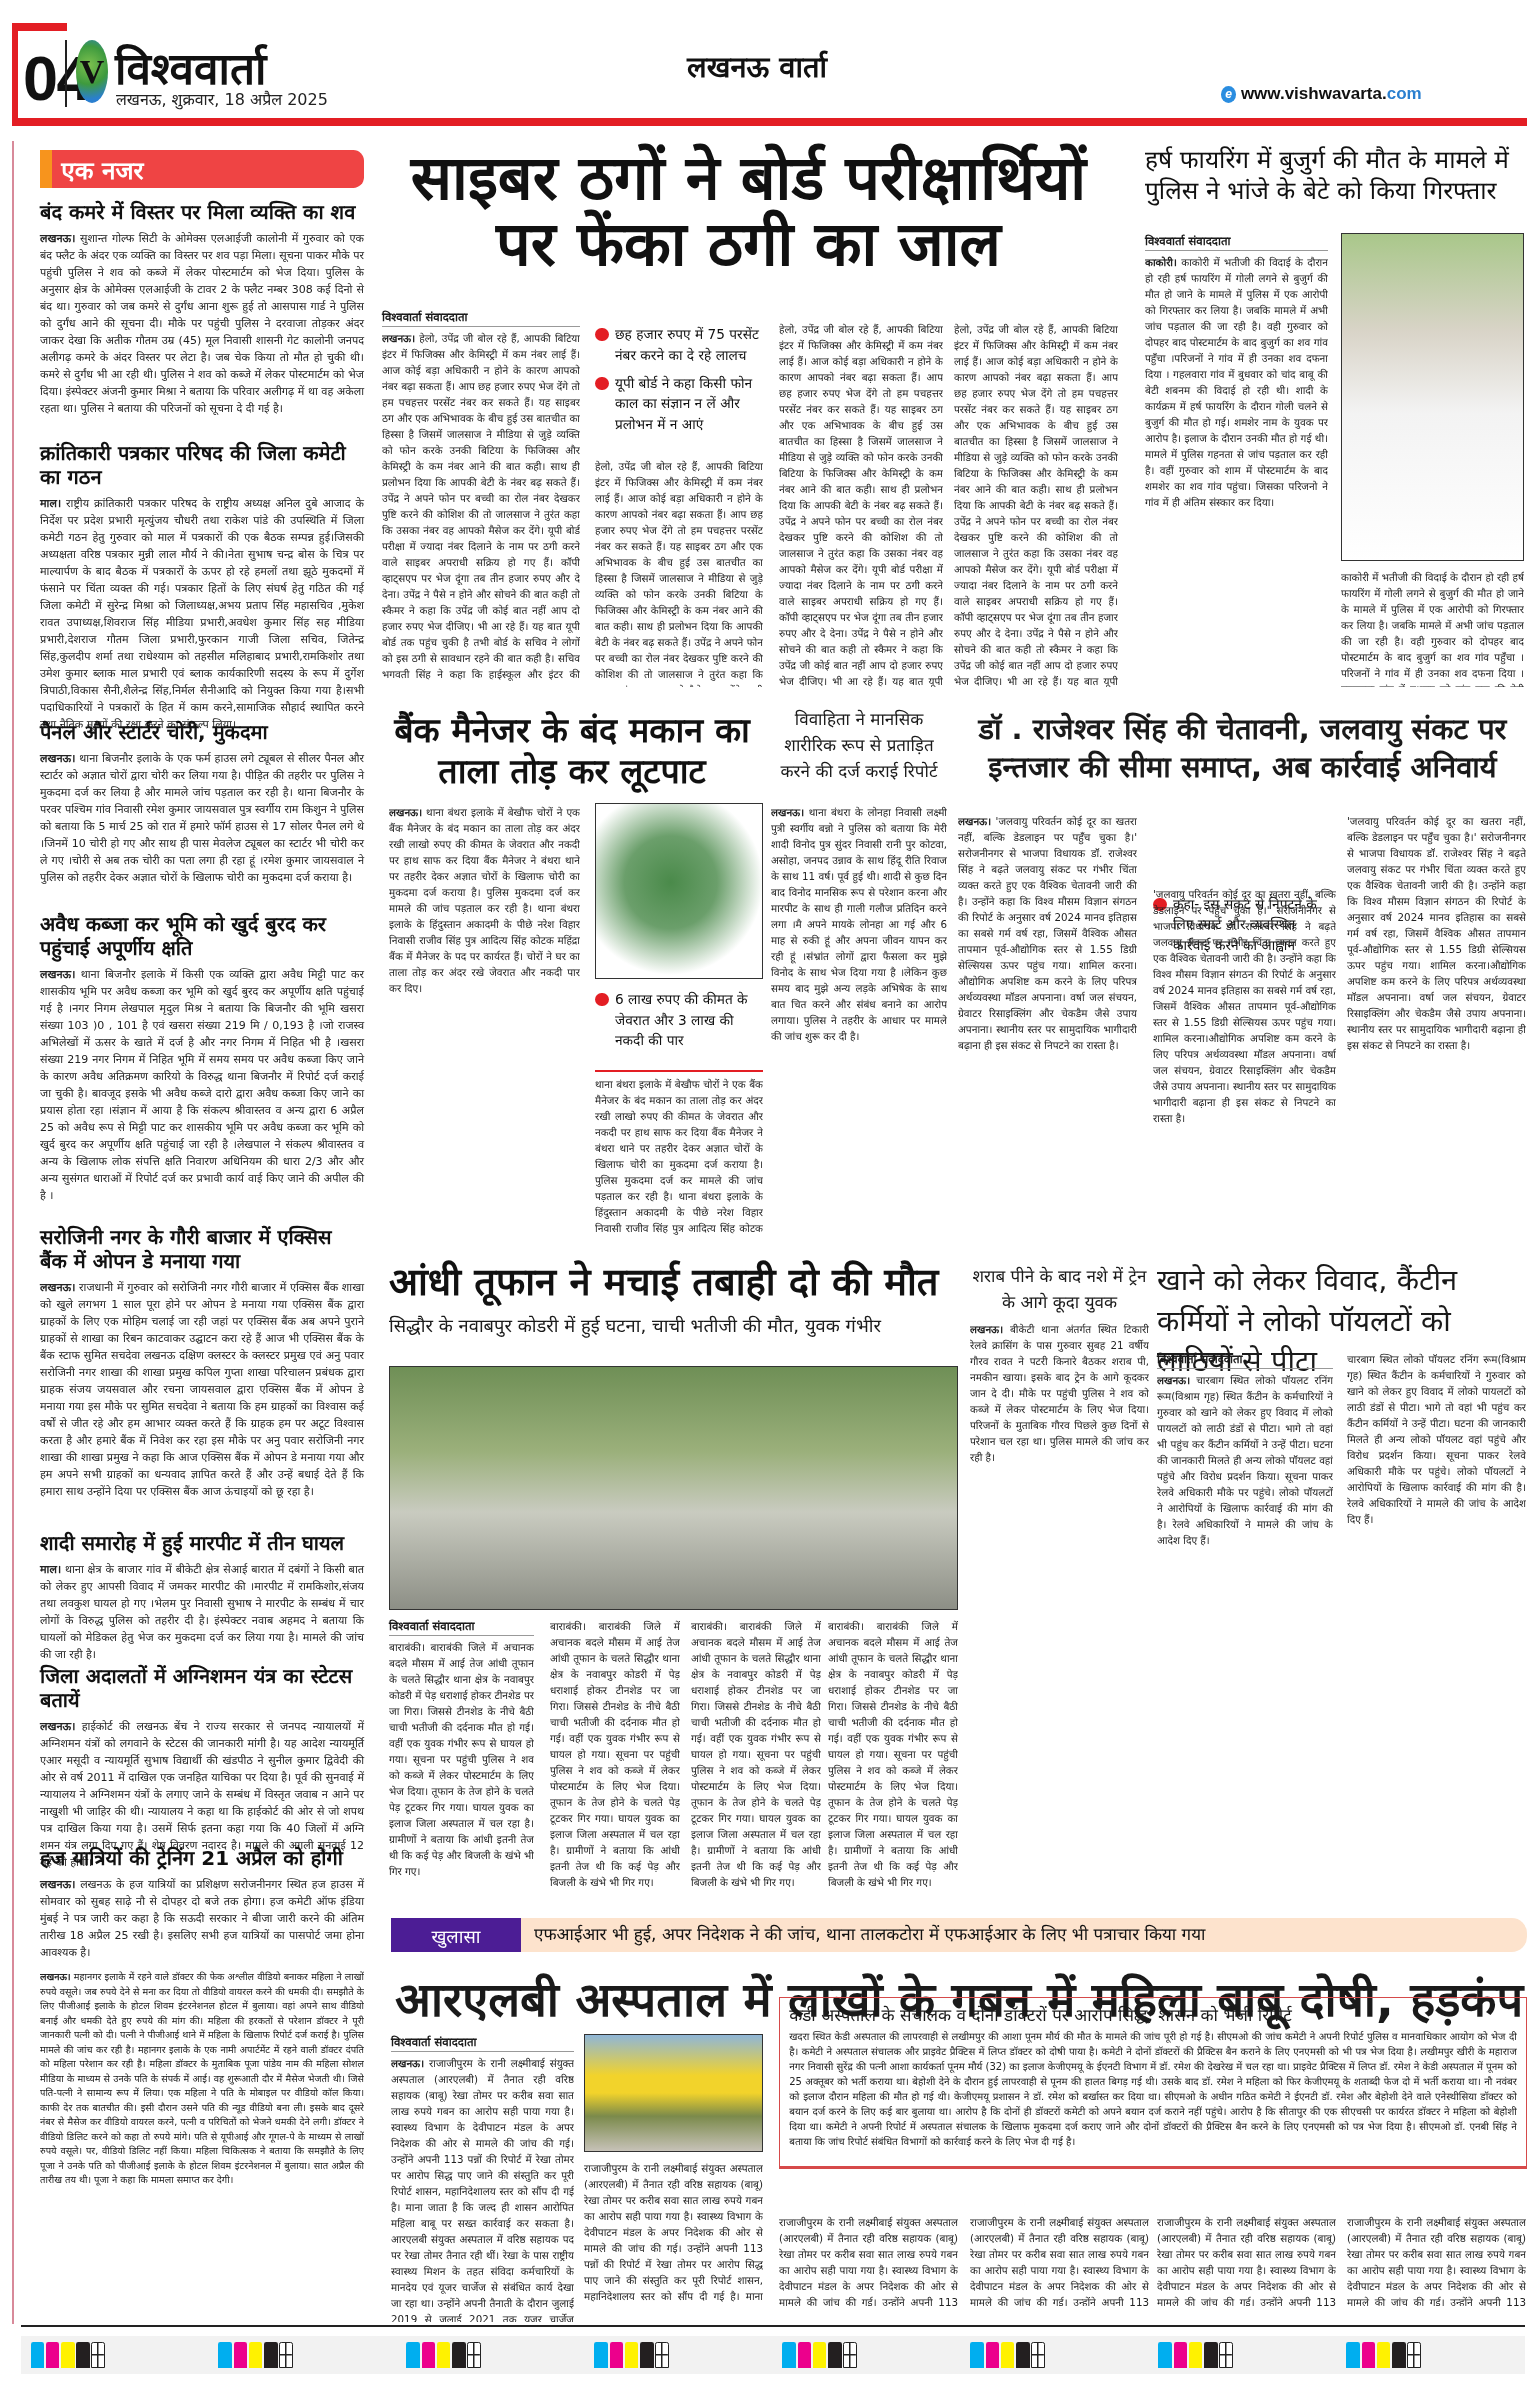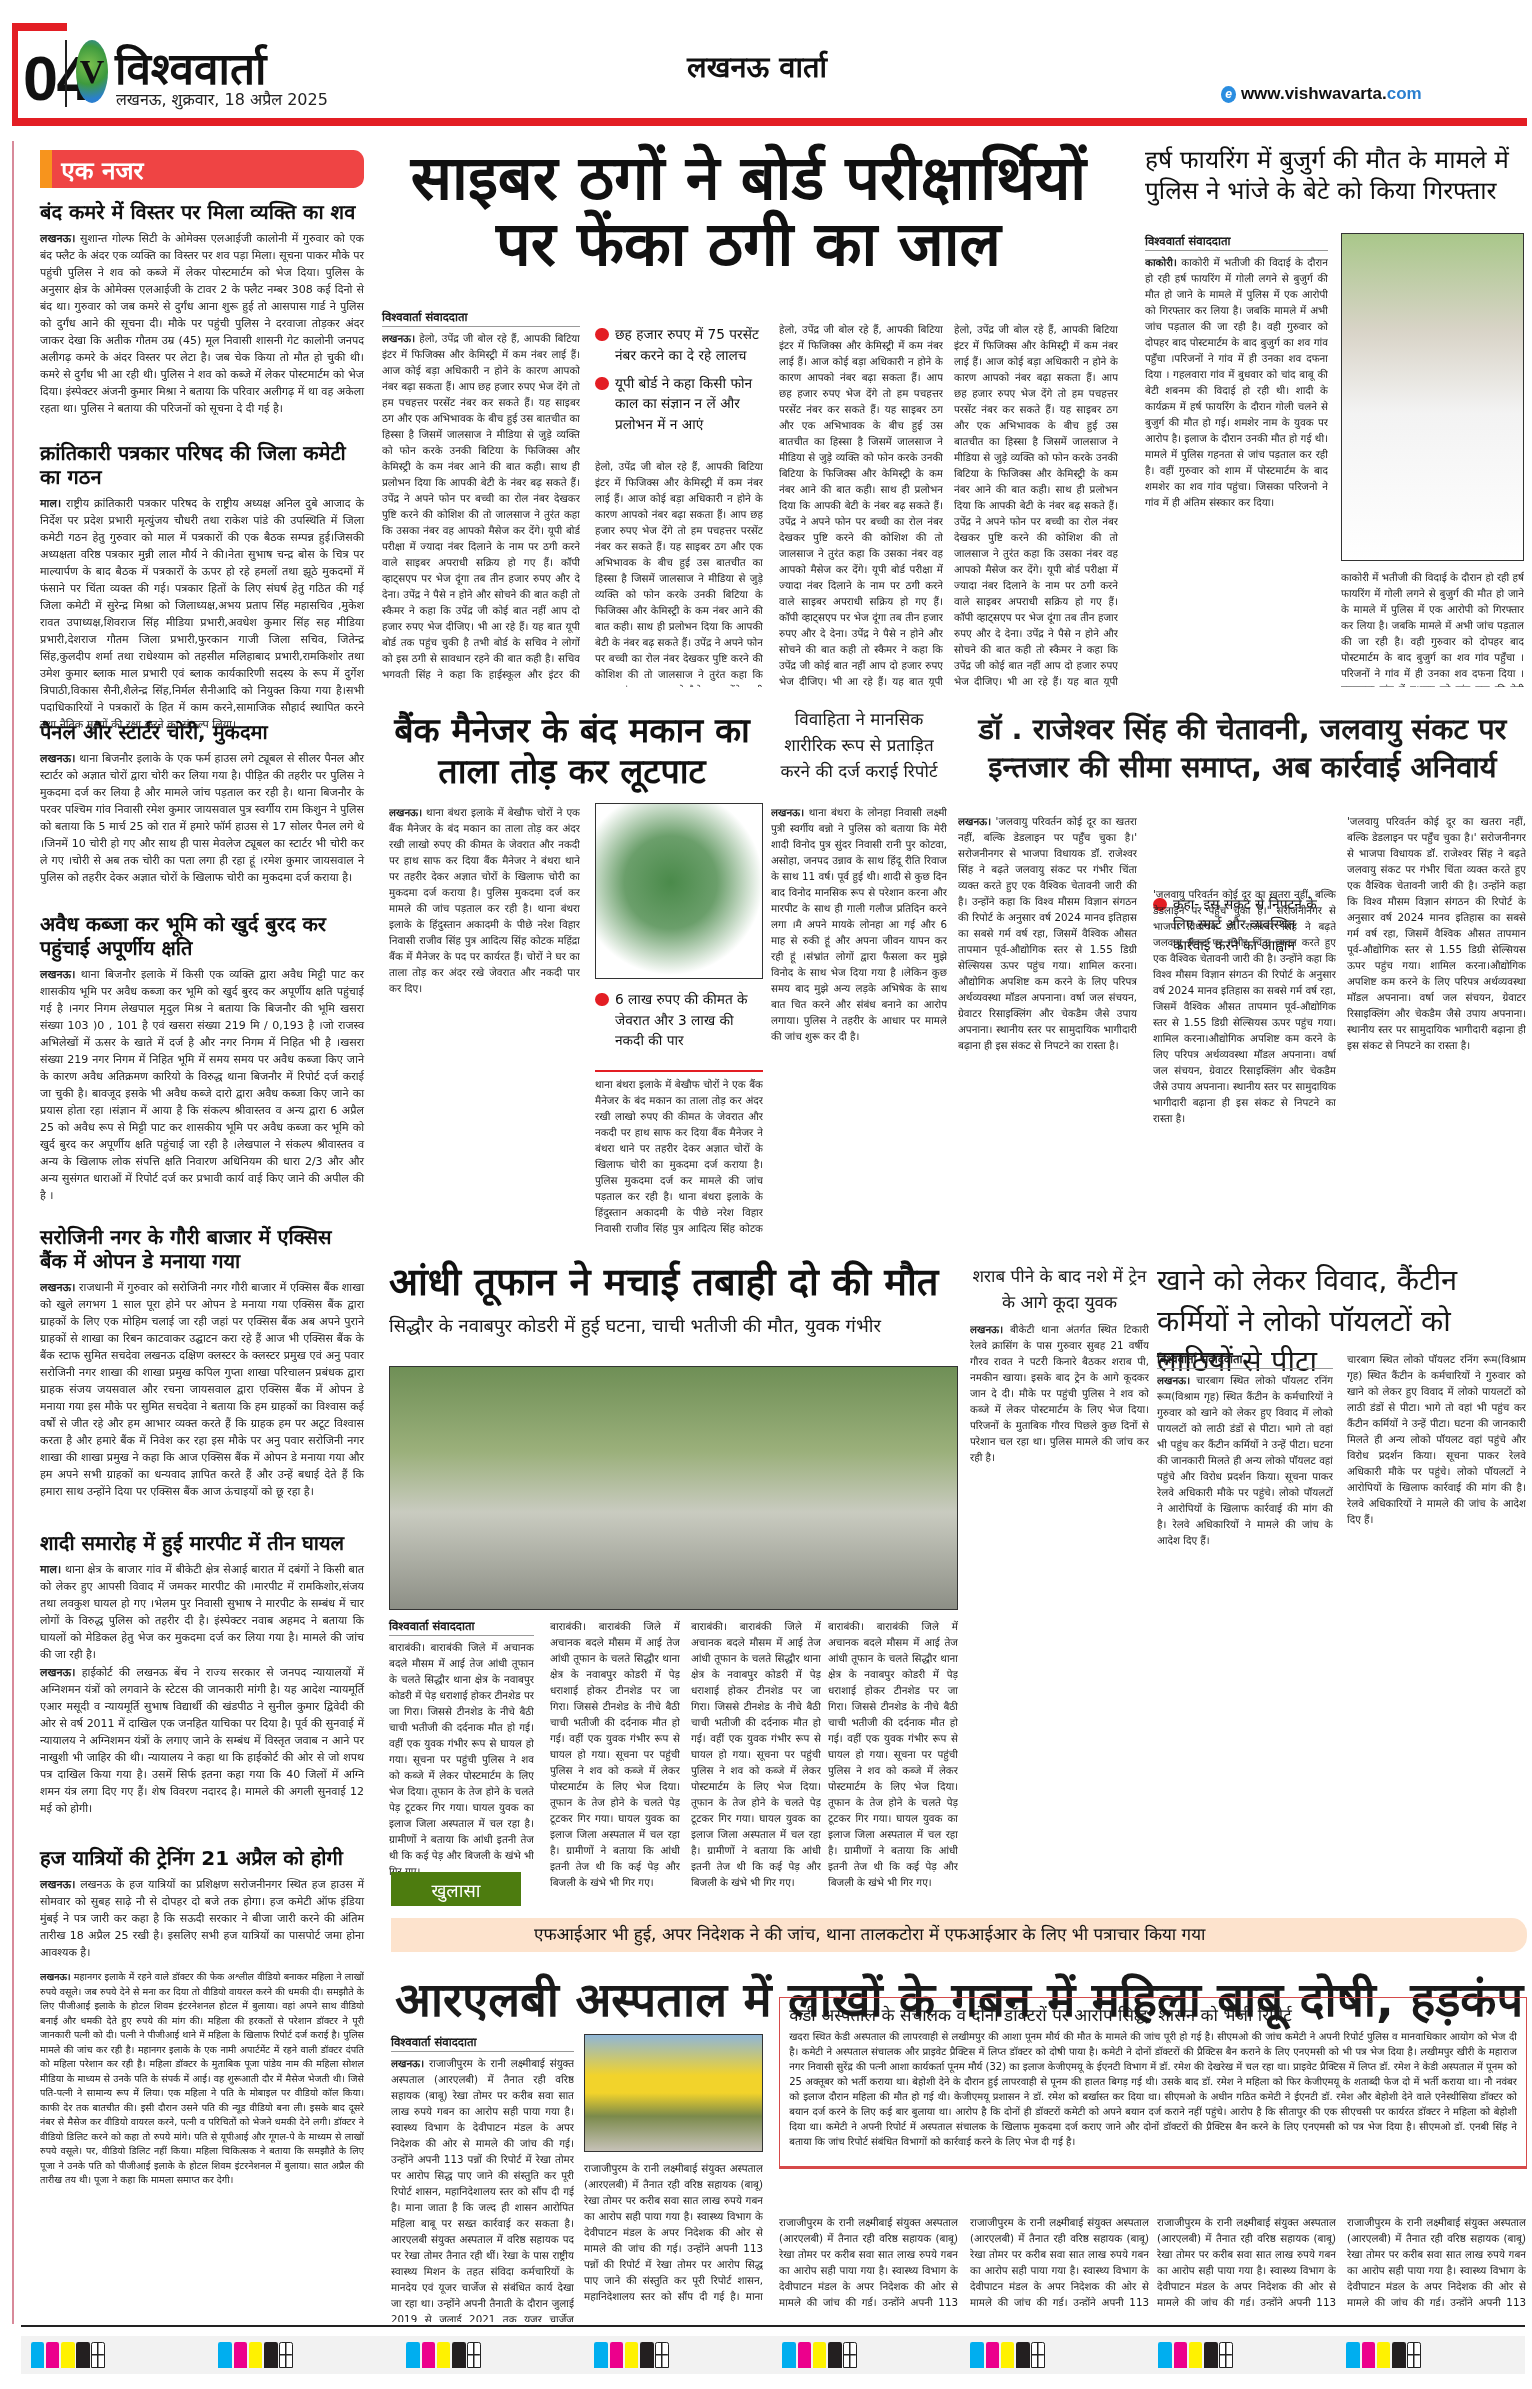--- a/index.html
+++ b/index.html
@@ -28,21 +28,21 @@
   .h-xl { font-size: 61px; font-weight: bold; line-height: 1.08; text-align: center; color: #111; }
   .h-lg { font-size: 34px; font-weight: bold; line-height: 1.2; color: #111; }
   .h-md { font-size: 24.4px; line-height: 1.25; color: #111; }
   .byline { font-size: 11.5px; font-weight: bold; border-bottom: 1.5px solid #999; padding-bottom: 2.3px; margin-bottom: 3.1px; }
   .body { font-size: 10.3px; line-height: 16px; text-align: justify; color: #222; }
   .bullet { font-size: 13.7px; line-height: 20.6px; color: #111; padding-left: 20px; position: relative; }
   .bullet::before { content: ""; position: absolute; left: 0; top: 3.8px; width: 13.7px; height: 13.7px; border-radius: 50%; background: #e31e24; }
   .redline { border-bottom: 2.3px solid #e31e24; }
   .photo { background: #ccc; border: 1.5px solid #333; }
   .khulasa-bar { left: 391px; top: 1918px; width: 1136px; height: 34px; background: #fde3cd; border-radius: 0 15.3px 15.3px 0; }
-  .khulasa-tag { left: 391px; top: 1872px; width: 130px; height: 34px; background: #4d7c0f; color: #fff; font-size: 18.3px; display:flex; align-items:center; justify-content:center; }
+  .khulasa-tag { left: 391px; top: 1918px; width: 130px; height: 34px; background: #4c1d95; color: #fff; font-size: 18.3px; display:flex; align-items:center; justify-content:center; }
   .khulasa-text { left: 534px; top: 1922px; font-size: 17px; color: #111; }
   .boxed { border: 1.5px solid #d64a4a; }
   .cmyk { top: 2344px; height: 26px; display:flex; gap:1.5px; }
   .cmyk span { width: 13.7px; height: 26px; display:inline-block; border-radius: 2.3px 2.3px 0 0; }
   .reg { width: 13.7px; height: 26px; border: 1.5px solid #222; background: linear-gradient(#222,#222) center/1.5px 100% no-repeat, linear-gradient(#222,#222) center/100% 1.5px no-repeat, #fff; }
 </style>
 </head>
 <body>
 
 <div class="abs mast-redleft"></div>
@@ -80,20 +80,21 @@
 </div>
 <div class="lstory" style="top:1225px;">
   <div class="lh">सरोजिनी नगर के गौरी बाजार में एक्सिस बैंक में ओपन डे मनाया गया</div>
   <div class="lp"><span class="place">लखनऊ।</span> <span>राजधानी में गुरुवार को सरोजिनी नगर गौरी बाजार में एक्सिस बैंक शाखा को खुले लगभग 1 साल पूरा होने पर ओपन डे मनाया गया एक्सिस बैंक द्वारा ग्राहकों के लिए एक मोहिम चलाई जा रही जहां पर एक्सिस बैंक अब अपने पुराने ग्राहकों से शाखा का रिबन काटवाकर उद्घाटन करा रहे हैं आज भी एक्सिस बैंक के बैंक स्टाफ सुमित सचदेवा लखनऊ दक्षिण क्लस्टर के क्लस्टर प्रमुख एवं अनु पवार सरोजिनी नगर शाखा की शाखा प्रमुख कपिल गुप्ता शाखा परिचालन प्रबंधक द्वारा ग्राहक संजय जयसवाल और रचना जायसवाल द्वारा एक्सिस बैंक में ओपन डे मनाया गया इस मौके पर सुमित सचदेवा ने बताया कि हम ग्राहकों का विश्वास कई वर्षों से जीत रहे और हम आभार व्यक्त करते हैं कि ग्राहक हम पर अटूट विश्वास करता है और हमारे बैंक में निवेश कर रहा इस मौके पर अनु पवार सरोजिनी नगर शाखा की शाखा प्रमुख ने कहा कि आज एक्सिस बैंक में ओपन डे मनाया गया और हम अपने सभी ग्राहकों का धन्यवाद ज्ञापित करते हैं और उन्हें बधाई देते हैं कि हमारा साथ उन्होंने दिया पर एक्सिस बैंक आज ऊंचाइयों को छू रहा है।</span></div>
 </div>
 <div class="lstory" style="top:1531px;">
   <div class="lh">शादी समारोह में हुई मारपीट में तीन घायल</div>
   <div class="lp"><span class="place">माल।</span> <span>थाना क्षेत्र के बाजार गांव में बीकेटी क्षेत्र सेआई बारात में दबंगों ने किसी बात को लेकर हुए आपसी विवाद में जमकर मारपीट की ।मारपीट में रामकिशोर,संजय तथा लवकुश घायल हो गए ।भेलम पुर निवासी सुभाष ने मारपीट के सम्बंध में चार लोगों के विरुद्ध पुलिस को तहरीर दी है। इंस्पेक्टर नवाब अहमद ने बताया कि घायलों को मेडिकल हेतु भेज कर मुकदमा दर्ज कर लिया गया है। मामले की जांच की जा रही है।</span></div>
 </div>
 <div class="lstory" style="top:1664px;">
+  <div class="lh">जिला अदालतों में अग्निशमन यंत्र का स्टेटस बतायें</div>
   <div class="lp"><span class="place">लखनऊ।</span> <span>हाईकोर्ट की लखनऊ बेंच ने राज्य सरकार से जनपद न्यायालयों में अग्निशमन यंत्रों को लगवाने के स्टेटस की जानकारी मांगी है। यह आदेश न्यायमूर्ति एआर मसूदी व न्यायमूर्ति सुभाष विद्यार्थी की खंडपीठ ने सुनील कुमार द्विवेदी की ओर से वर्ष 2011 में दाखिल एक जनहित याचिका पर दिया है। पूर्व की सुनवाई में न्यायालय ने अग्निशमन यंत्रों के लगाए जाने के सम्बंध में विस्तृत जवाब न आने पर नाखुशी भी जाहिर की थी। न्यायालय ने कहा था कि हाईकोर्ट की ओर से जो शपथ पत्र दाखिल किया गया है। उसमें सिर्फ इतना कहा गया कि 40 जिलों में अग्नि शमन यंत्र लगा दिए गए हैं। शेष विवरण नदारद है। मामले की अगली सुनवाई 12 मई को होगी।</span></div>
 </div>
 <div class="lstory" style="top:1846px;">
   <div class="lh">हज यात्रियों की ट्रेनिंग 21 अप्रैल को होगी</div>
   <div class="lp"><span class="place">लखनऊ।</span> <span>लखनऊ के हज यात्रियों का प्रशिक्षण सरोजनीनगर स्थित हज हाउस में सोमवार को सुबह साढ़े नौ से दोपहर दो बजे तक होगा। हज कमेटी ऑफ इंडिया मुंबई ने पत्र जारी कर कहा है कि सऊदी सरकार ने बीजा जारी करने की अंतिम तारीख 18 अप्रैल 25 रखी है। इसलिए सभी हज यात्रियों का पासपोर्ट जमा होना आवश्यक है।</span></div>
 </div>
 <div class="lstory" style="top:1970px; height:344px; overflow:hidden;">
   <div class="lp" style="font-size:9.5px; line-height:14.5px;"><span class="place">लखनऊ।</span> <span>महानगर इलाके में रहने वाले डॉक्टर की फेक अश्लील वीडियो बनाकर महिला ने लाखों रुपये वसूले। जब रुपये देने से मना कर दिया तो वीडियो वायरल करने की धमकी दी। समझौते के लिए पीजीआई इलाके के होटल शिवम इंटरनेशनल होटल में बुलाया। वहां अपने साथ वीडियो बनाई और धमकी देते हुए रुपये की मांग की। महिला की हरकतों से परेशान डॉक्टर ने पूरी जानकारी पत्नी को दी। पत्नी ने पीजीआई थाने में महिला के खिलाफ रिपोर्ट दर्ज कराई है। पुलिस मामले की जांच कर रही है। महानगर इलाके के एक नामी अपार्टमेंट में रहने वाली डॉक्टर दंपति को महिला परेशान कर रही है। महिला डॉक्टर के मुताबिक पूजा पांडेय नाम की महिला सोशल मीडिया के माध्यम से उनके पति के संपर्क में आई। वह शुरूआती दौर में मैसेज भेजती थी। जिसे पति-पत्नी ने सामान्य रूप में लिया। एक महिला ने पति के मोबाइल पर वीडियो कॉल किया। काफी देर तक बातचीत की। इसी दौरान उसने पति की न्यूड वीडियो बना ली। इसके बाद दूसरे नंबर से मैसेज कर वीडियो वायरल करने, पत्नी व परिचितों को भेजने धमकी देने लगी। डॉक्टर ने वीडियो डिलिट करने को कहा तो रुपये मांगे। पति से यूपीआई और गूगल-पे के माध्यम से लाखों रुपये वसूले। पर, वीडियो डिलिट नहीं किया। महिला चिकित्सक ने बताया कि समझौते के लिए पूजा ने उनके पति को पीजीआई इलाके के होटल शिवम इंटरनेशनल में बुलाया। सात अप्रैल की तारीख तय थी। पूजा ने कहा कि मामला समाप्त कर देगी।</span></div>
 </div>
 

